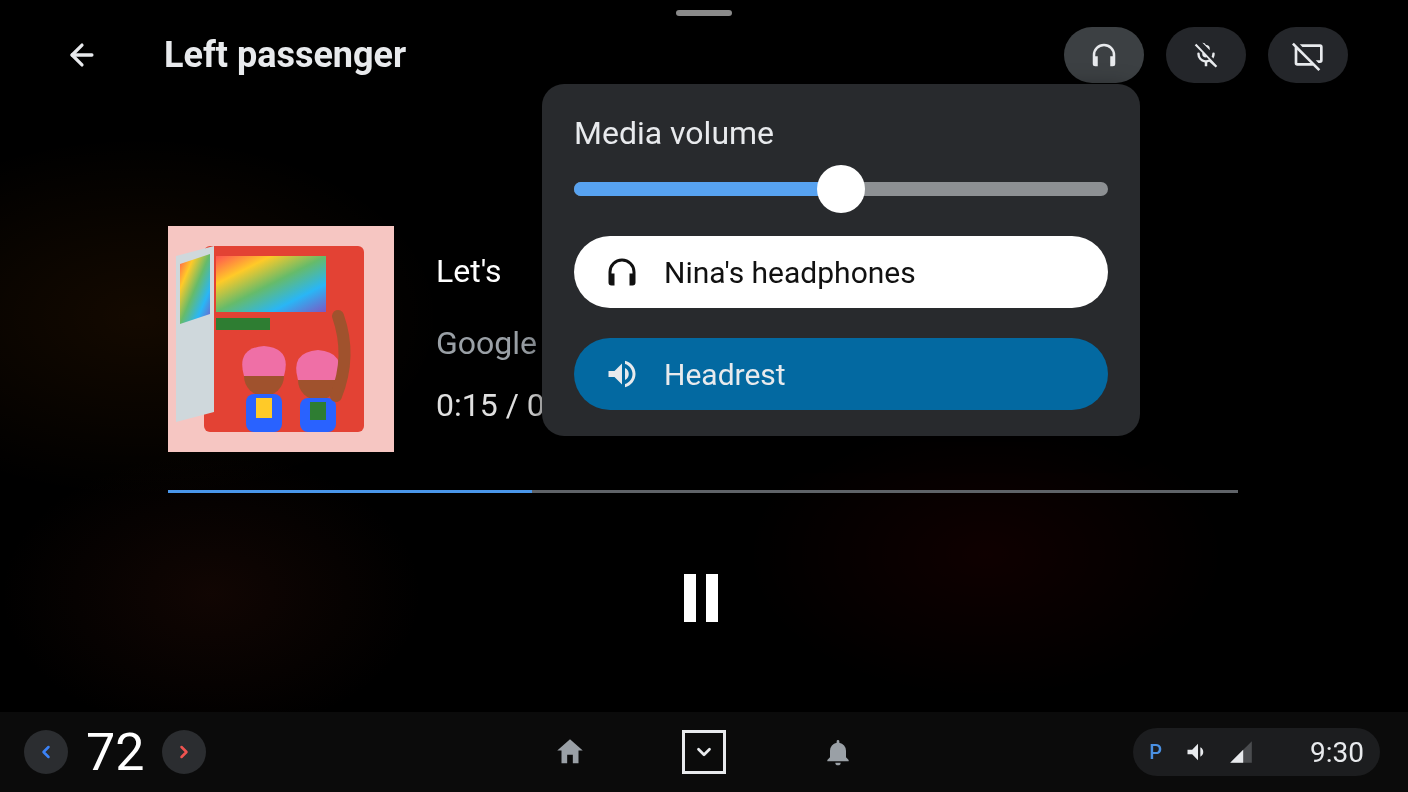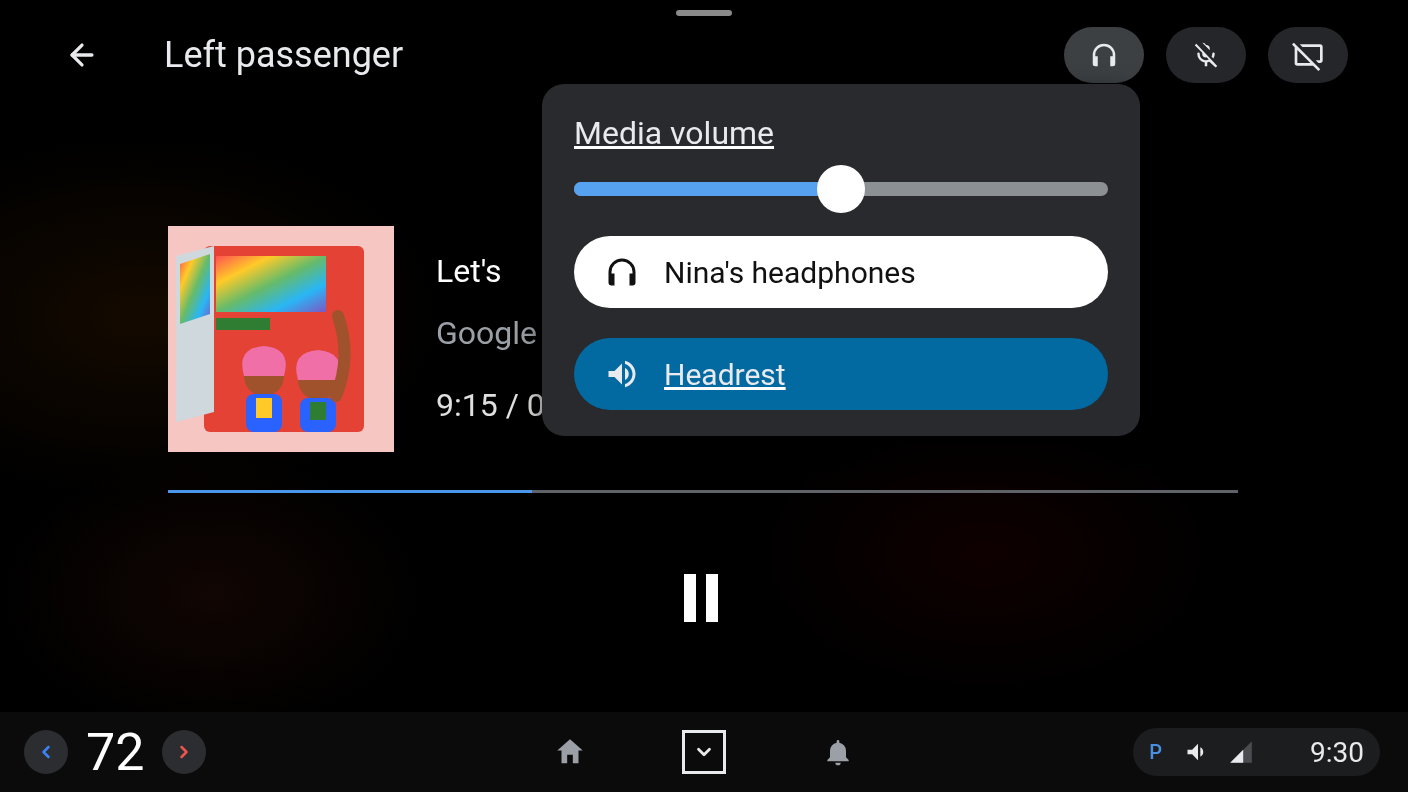--- a/index.html
+++ b/index.html
@@ -31,40 +31,40 @@
   
   .header {
     position:absolute; top:26px; left:60px; right:60px; height:58px;
     display:flex; align-items:center;
   }
   .back-btn {
     width:44px; height:44px; display:flex; align-items:center; justify-content:center;
     cursor:pointer;
   }
   .header-title {
-    margin-left:60px; font-size:36px; font-weight:400; color:#e8eaed;
+    margin-left:60px; font-size:36px; font-weight:700; color:#e8eaed;
   }
   .header-actions {
     margin-left:auto; display:flex; gap:22px;
   }
   .pill-btn {
     width:80px; height:56px; border-radius:28px; background:#24262a;
     display:flex; align-items:center; justify-content:center; cursor:pointer;
   }
   .pill-btn.active { background:#3c4043; }
 
   
   .album {
     position:absolute; left:168px; top:226px; width:226px; height:226px; overflow:hidden;
   }
   .track-title {
     position:absolute; left:436px; top:252px; font-size:32px; color:#fff;
   }
   .track-artist {
-    position:absolute; left:436px; top:314px; font-size:32px; color:#9aa0a6;
+    position:absolute; left:436px; top:324px; font-size:32px; color:#9aa0a6;
   }
   .track-time {
     position:absolute; left:436px; top:386px; font-size:32px; color:#e0e0e0;
   }
 
   .progress-rail {
     position:absolute; left:168px; top:490px; width:1070px; height:3px;
     background:#5f6368;
   }
   .progress-fill {
@@ -73,21 +73,21 @@
 
   .pause-btn {
     position:absolute; left:684px; top:574px; width:40px; height:48px;
     display:flex; gap:10px; cursor:pointer;
   }
   .pause-bar { width:12px; height:48px; background:#fff; }
 
   
   .popover {
     position:absolute; left:542px; top:84px; width:598px; padding:30px 32px 26px 32px;
-    background:#282a2d; border-radius:22px; box-shadow:0 8px 24px rgba(0,0,0,0.6);text-decoration:underline;
+    background:#282a2d; border-radius:22px; box-shadow:0 8px 24px rgba(0,0,0,0.6);
   }
   .popover-title { font-size:32px; color:#e8eaed; margin-bottom:26px; }
   .slider {
     position:relative; width:100%; height:22px; margin-bottom:36px;
   }
   .slider-rail {
     position:absolute; left:0; right:0; top:50%; height:14px; transform:translateY(-50%);
     background:#8d9093; border-radius:7px;
   }
   .slider-fill {
@@ -195,21 +195,21 @@
         <path d="M130 154 q-8 -28 20 -30 q28 2 20 30" fill="#ef6fa6"></path>
         <rect x="132" y="172" width="36" height="34" rx="8" fill="#2962ff"></rect>
         <rect x="142" y="176" width="16" height="18" fill="#2e7d32"></rect>
       </g>
       <path d="M170 90 q14 40 -2 80" stroke="#a0522d" stroke-width="12" fill="none" stroke-linecap="round"></path>
     </svg>
   </div>
 
   <div class="track-title">Let's</div>
   <div class="track-artist">Google</div>
-  <div class="track-time">9:15 / 0</div>
+  <div class="track-time">0:15 / 0</div>
 
   <div class="progress-rail"></div>
   <div class="progress-fill" id="progress-fill" style="width: 363.8px;"></div>
 
   <div class="pause-btn">
     <div class="pause-bar"></div>
     <div class="pause-bar"></div>
   </div>
 
   <div class="popover">

